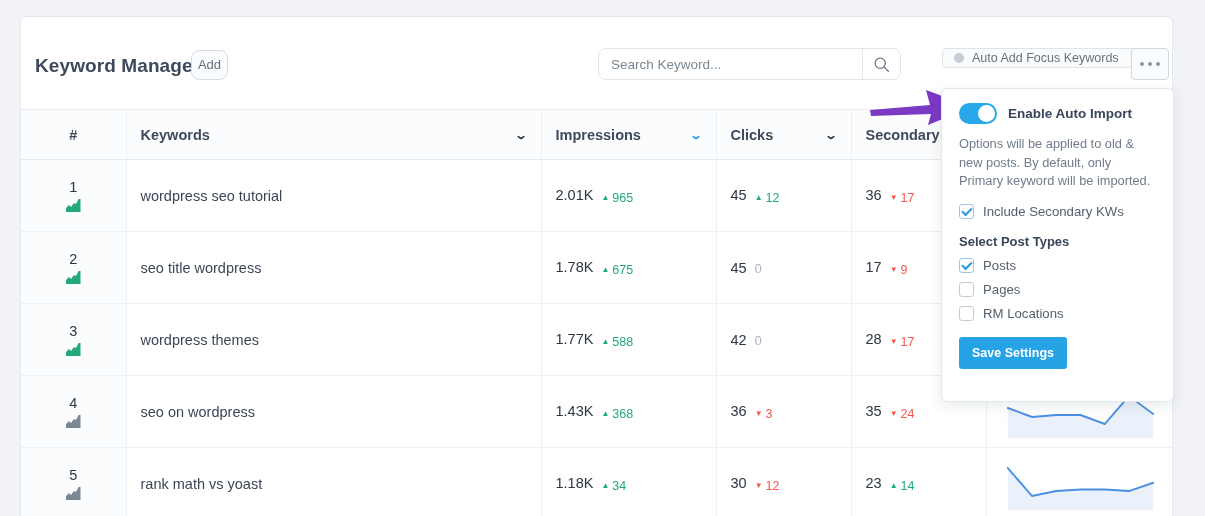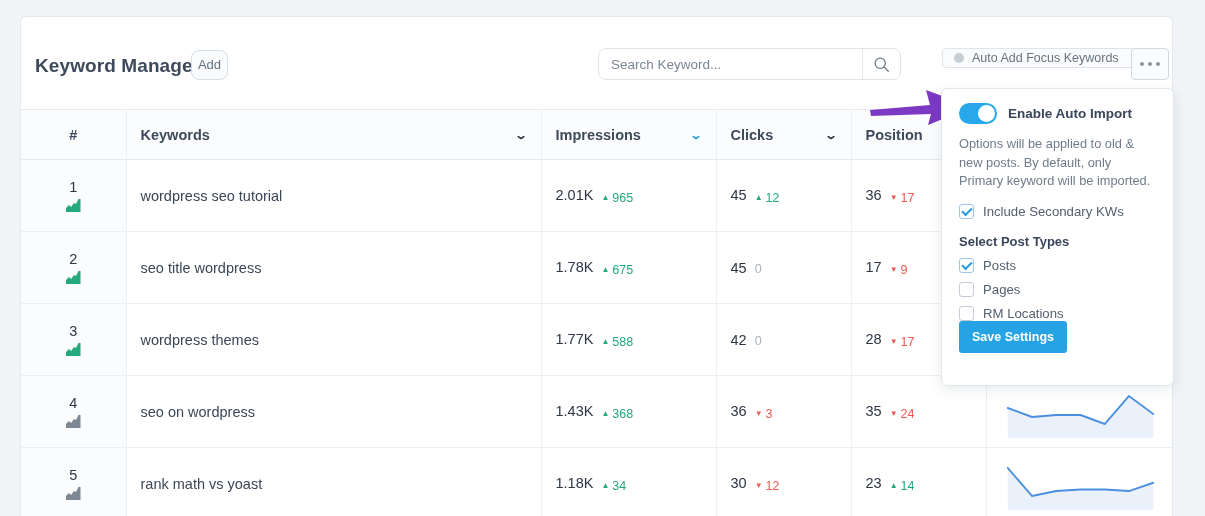--- a/index.html
+++ b/index.html
@@ -243,21 +243,21 @@
     border-bottom: 2px solid #2a9ae0;
     transform: rotate(-45deg) translate(1px,-1px);
   }
   .cb-label { font-size: 13.2px; color: #54616f; }
   .sub-head {
     margin-top: 15px;
     font-size: 13px; font-weight: bold; color: #39455a;
   }
   .cb-row.tight { margin-top: 9px; }
   .save-btn {
-    margin-top: 0;
+    margin-top: 16px;
     background: #26a3e4;
     color: #fff;
     border: 0; border-radius: 3px;
     font-size: 12.5px; font-weight: bold;
     padding: 9px 13px;
     cursor: pointer;
     font-family: "Liberation Sans", sans-serif;
   }
 </style>
 </head>
@@ -311,21 +311,21 @@
             </span>
           </th>
           <th class="c-clk">
             <span class="th-inner">
               <span>Clicks</span>
               <span class="chev">⌄</span>
             </span>
           </th>
           <th class="c-pos">
             <span class="th-inner">
-              <span>Position</span>
+              <span>Secondary</span>
             </span>
           </th>
           <th class="c-spark"></th>
         </tr>
       </thead>
       <tbody id="tbody">
           <tr>
             <td class="c-num">
               <span class="num-wrap">
                 <span class="num-val">1</span>

